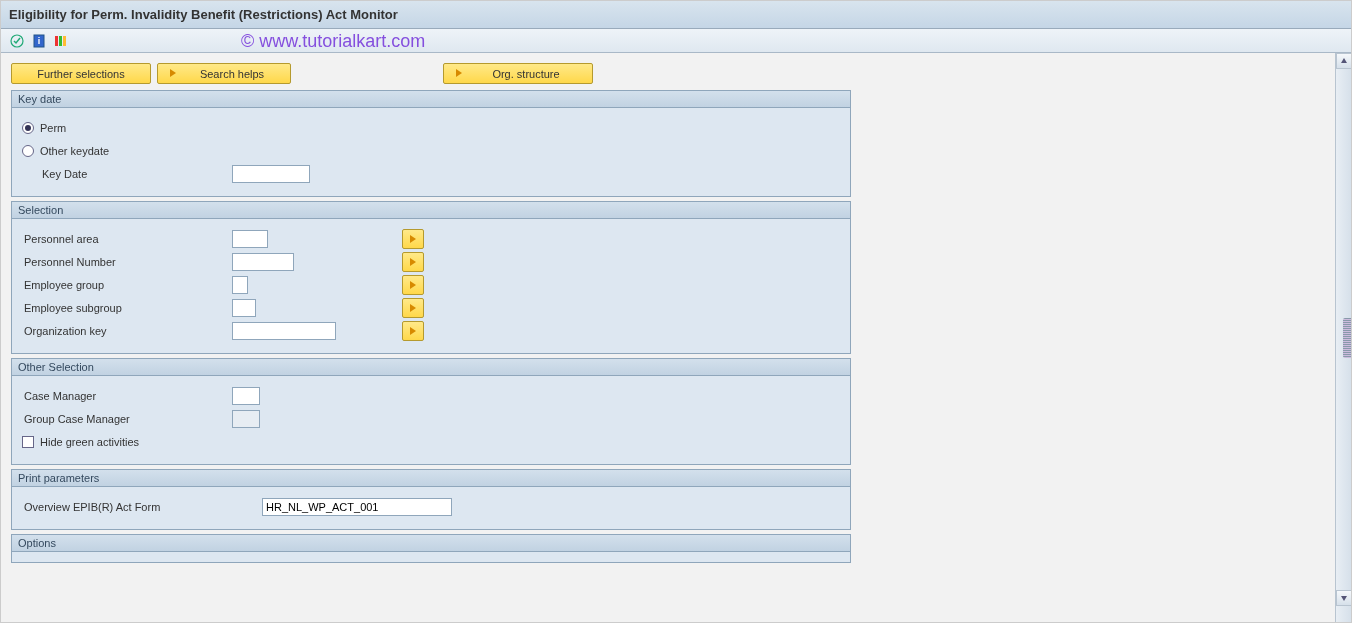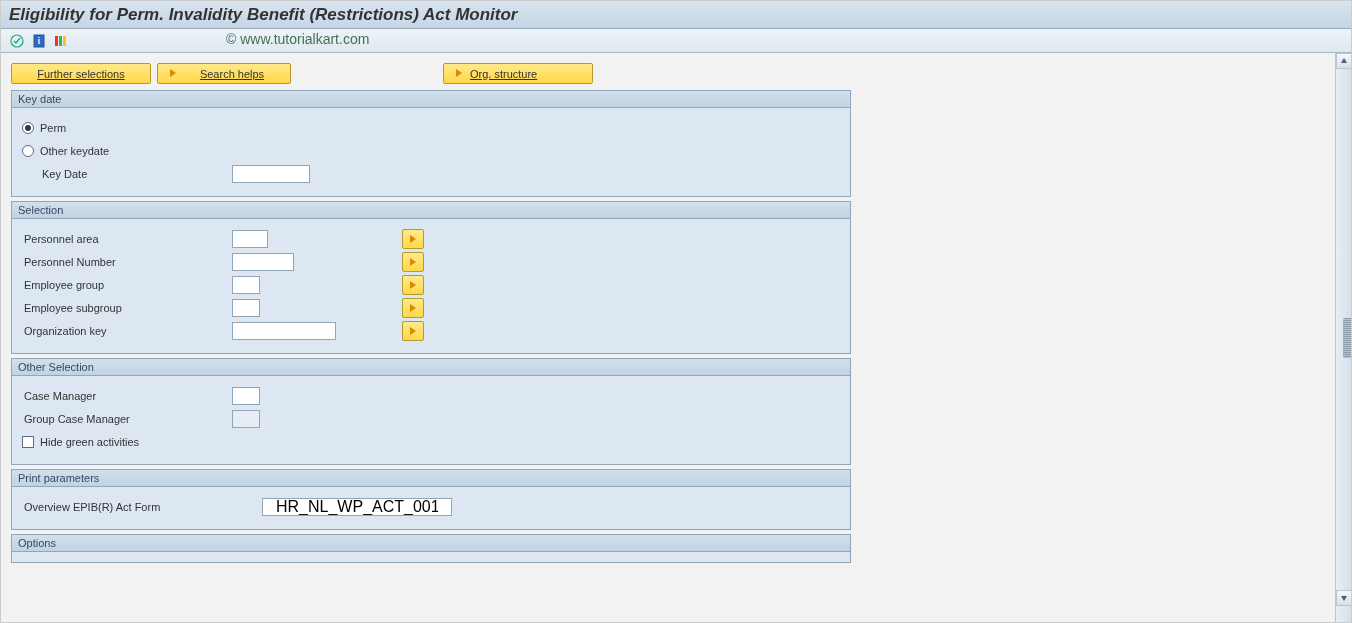--- a/index.html
+++ b/index.html
@@ -1,53 +1,53 @@
 <!DOCTYPE html>
 <html><head>
 <meta charset="utf-8">
 <style>
   * { box-sizing: border-box; }
   html, body { margin:0; padding:0; font-family: Arial, sans-serif; font-size:11px; background:#f2f2f2; color:#333; }
   .window { width:1352px; height:623px; position:relative; background:#f2f2f2; overflow:hidden; border:1px solid #ccc;}
   
   .titlebar { height:28px; background:linear-gradient(#d8e4ee,#c5d6e6); border-bottom:1px solid #9ab; display:flex; align-items:center; padding:0 8px;}
-  .titlebar .title { font-weight:bold; font-style:italic; font-size:17px; color:#333;}
+  .titlebar .title { font-weight:bold; font-size:13px; color:#333;}
   
   .toolbar { height:24px; background:linear-gradient(#eef3f8,#dfe8f0); border-bottom:1px solid #a9b8c7; display:flex; align-items:center; padding:0 8px; gap:6px;}
   .tbicon { width:16px; height:16px; display:inline-flex; align-items:center; justify-content:center; cursor:pointer;}
   
   .content-wrap { position:absolute; top:52px; left:0; right:16px; bottom:0; overflow:auto; background:#f2f2f2;}
   .scrollbar-v { position:absolute; top:52px; right:0; bottom:0; width:16px; background:linear-gradient(to right,#e8eef4,#d6e0ea); border-left:1px solid #b8c4d0;}
   .scrollbar-v .arrow { position:absolute; left:0; width:16px; height:16px; background:linear-gradient(#f5f8fb,#d6e0ea); display:flex; align-items:center; justify-content:center; border:1px solid #b8c4d0;}
   .scrollbar-v .arrow.up { top:0;}
   .scrollbar-v .arrow.down { bottom:16px;}
   .scrollbar-v .grip { position:absolute; right:-2px; top:50%; width:10px; height:40px; background:repeating-linear-gradient(#89a, #89a 1px, #cbd 1px, #cbd 2px); transform:translateY(-50%); border-radius:2px;}
   .content { padding:10px 10px 20px 10px; width:860px;}
   
-  .btnrow { display:flex; gap:6px; margin-bottom:6px; flex-wrap:wrap;text-decoration:underline;}
+  .btnrow { display:flex; gap:6px; margin-bottom:6px; flex-wrap:wrap;}
   .yellowbtn { height:21px; background:linear-gradient(#ffe989,#ffd84a); border:1px solid #b59a2e; border-radius:2px; display:inline-flex; align-items:center; padding:0 10px; cursor:pointer; color:#333;}
   .yellowbtn.wide { width:140px; justify-content:center;}
   .yellowbtn .arrow-ico { margin-right:6px;}
   .btnspacer { width:140px;}
   
   .group { border:1px solid #8fa6bb; background:#dde7f1; margin-bottom:4px; position:relative;}
   .group .group-title { background:linear-gradient(#d3e0ec,#c1d2e2); border-bottom:1px solid #8fa6bb; padding:2px 6px; color:#34495e; font-size:11px;}
   .group .group-body { padding:8px 6px 10px 10px;}
   .row { display:flex; align-items:center; height:22px; margin:1px 0;}
   .radio { width:12px; height:12px; border:1px solid #668; border-radius:50%; margin-right:6px; background:#fff; display:inline-flex; align-items:center; justify-content:center;}
   .radio.checked::after { content:""; width:6px; height:6px; background:#335; border-radius:50%; display:block;}
   .chk { width:12px; height:12px; border:1px solid #668; background:#fff; margin-right:6px;}
   .lbl { width:210px; padding-left:2px; color:#333;}
   .lbl.indent { padding-left:20px; width:210px;}
-  .txtinput { height:18px; border:1px solid #8fa6bb; background:#fff; padding:0 13px; font-size:16px;}
+  .txtinput { height:18px; border:1px solid #8fa6bb; background:#fff; padding:0 3px; font-size:11px;}
   .txtinput:disabled { background:#e7edf3;}
   .multi-arrow { width:22px; height:20px; background:linear-gradient(#ffe989,#ffd84a); border:1px solid #b59a2e; border-radius:2px; display:inline-flex; align-items:center; justify-content:center; margin-left:100px; cursor:pointer;}
   .arrow-svg { width:10px; height:10px;}
   
-  .watermark { position:absolute; top:30px; left:225px; font-size:14px; color:#14532d; opacity:.8; pointer-events:none; font-family:"Arial"; z-index:5;}
+  .watermark { position:absolute; top:30px; left:240px; font-size:18px; color:#6d28d9; opacity:.8; pointer-events:none; font-family:"Arial"; z-index:5;}
 </style>
 </head>
 <body>
 
 <div class="window">
 
   <div class="titlebar">
     <span class="title">Eligibility for Perm. Invalidity Benefit (Restrictions) Act Monitor</span>
   </div>
 
@@ -104,21 +104,21 @@
           </span>
           <span style="flex:1;text-align:center">Search helps</span>
         </div>
         <div class="btnspacer"></div>
         <div class="yellowbtn" style="width:150px;">
           <span class="arrow-ico">
             <svg class="arrow-svg" viewBox="0 0 10 10">
                 <path d="M2 1 L8 5 L2 9 Z" fill="#d78a00"></path>
               </svg>
           </span>
-          <span style="flex:1;text-align:left">Org. structure</span>
+          <span style="flex:1;text-align:center">Org. structure</span>
         </div>
       </div>
 
       <div class="group">
         <div class="group-title">Key date</div>
         <div class="group-body">
           <div class="row">
             <span class="radio checked"></span>
             <span>Perm</span>
           </div>

